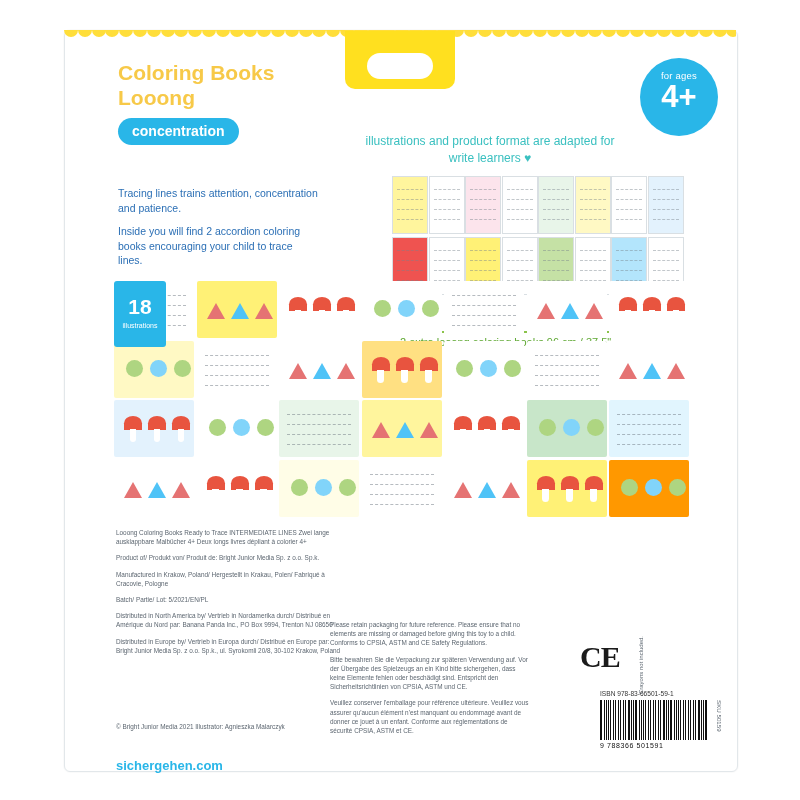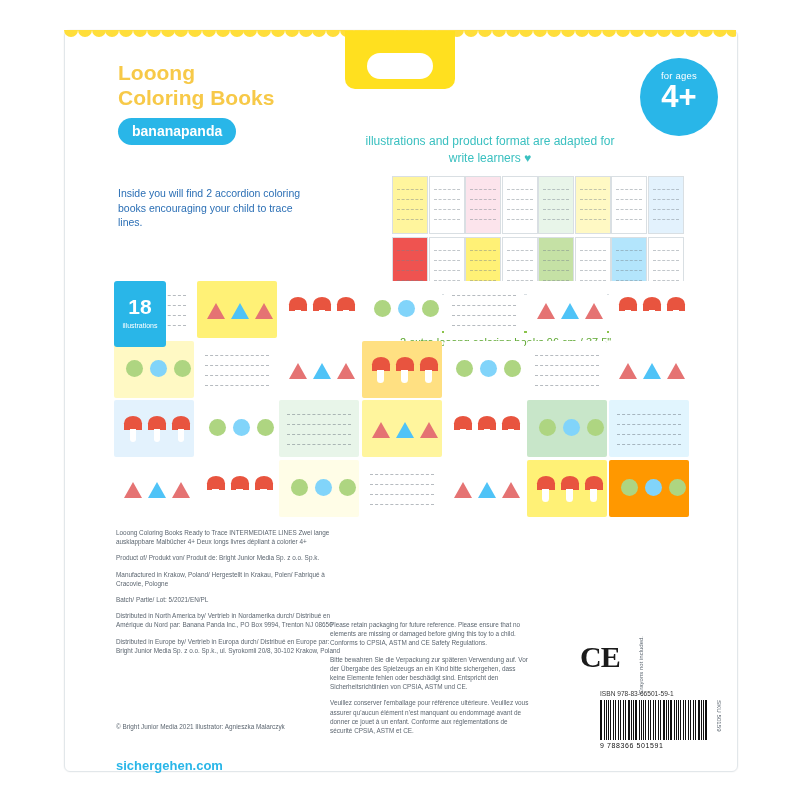--- a/index.html
+++ b/index.html
@@ -139,27 +139,28 @@
   <div class="tab">
     <div class="hole"></div>
   </div>
 
   <div class="ages">
     <div class="t1">for ages</div>
     <div class="t2">4+</div>
   </div>
 
   <div class="brand">
+    <div>Coloring Books</div>
     <div>Looong</div>
-    <div>Coloring Books</div>
-  </div>
-
-  <div class="level">bananapanda</div>
+  </div>
+
+  <div class="level">concentration</div>
 
   <div class="blurb">
+    <p>Tracing lines trains attention, concentration and patience.</p>
     <p>Inside you will find 2 accordion coloring books encouraging your child to trace lines.</p>
   </div>
 
   <div class="adapted">illustrations and product format
 are adapted for write learners ♥</div>
 
   <div class="spread" id="spread">
       <div class="pg" style="left: 0px; top: 0px; width: 34px; height: 56px; background: rgb(255, 245, 157);">
         <div class="dotrow" style="left: 4px; right: 4px; top: 12px; border-top-color: rgba(120, 130, 140, 0.45);"></div>
         <div class="dotrow" style="left: 4px; right: 4px; top: 22px; border-top-color: rgba(120, 130, 140, 0.45);"></div>

